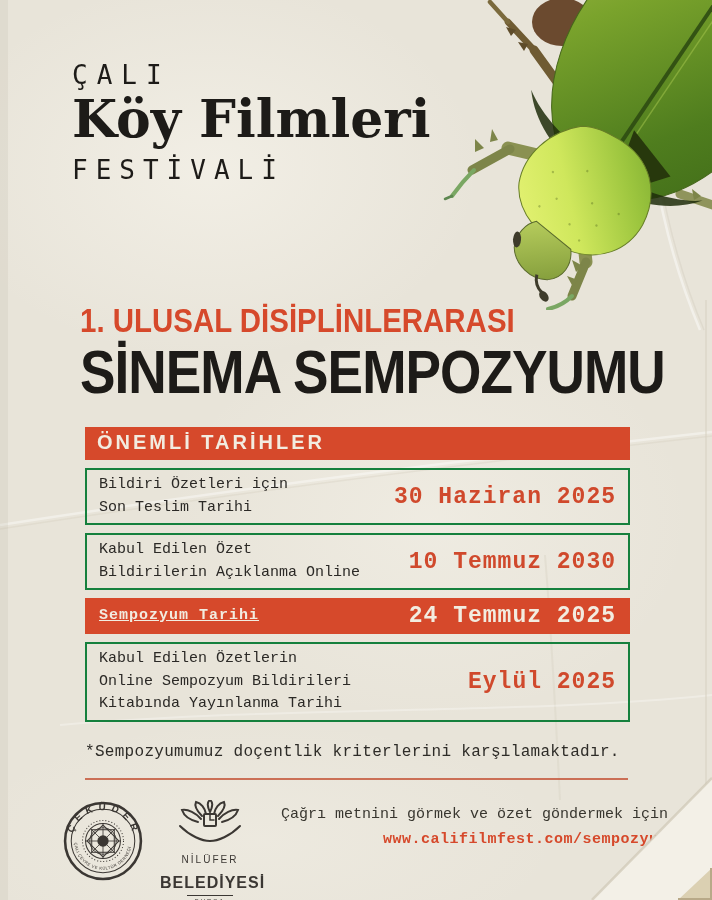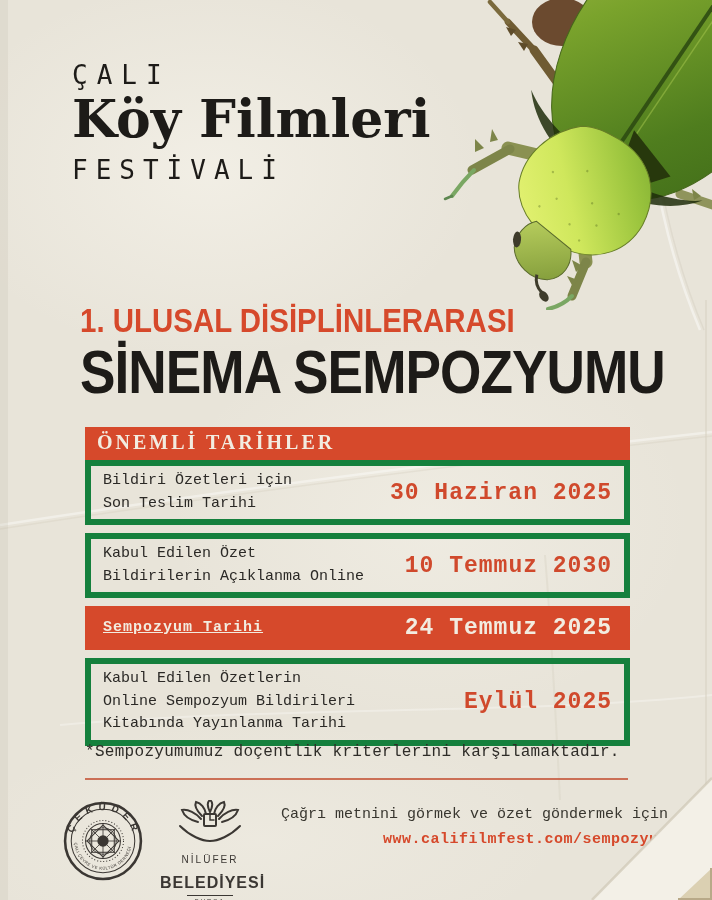--- a/index.html
+++ b/index.html
@@ -26,26 +26,26 @@
   }
   .sym-title{
     display:inline-block;font-weight:900;font-size:56px;color:#1d1b18;
     letter-spacing:-1px;transform:scale(0.95,1.08);transform-origin:left top;
     margin-top:0px;white-space:nowrap;
   }
 
   
   .dates{position:absolute;left:85px;top:427px;width:545px;z-index:2;}
   .banner{
-    background:#d6492b;color:#f2ece0;font-family:Liberation Serif, serif;
+    background:#d6492b;color:#f2ece0;font-family:Liberation Sans, sans-serif;
     font-weight:bold;font-size:20px;letter-spacing:3px;
-    padding:4px 12px 6px;
+    padding:4px 12px 6px;margin-bottom:8px;
   }
   .drow{
-    display:flex;align-items:center;border:6px solid #15803d;
+    display:flex;align-items:center;border:2px solid #15803d;
     padding:4px 12px;margin-bottom:8px;background:transparent;
   }
   .drow-label{
     flex:1;font-family:"Liberation Mono",monospace;font-size:15px;line-height:1.5;
     color:#2b2926;white-space:pre-line;
   }
   .drow-date{
     font-family:"Liberation Mono",monospace;font-weight:bold;font-size:23px;
     color:#d0492c;letter-spacing:1px;white-space:nowrap;padding-left:8px;
   }

